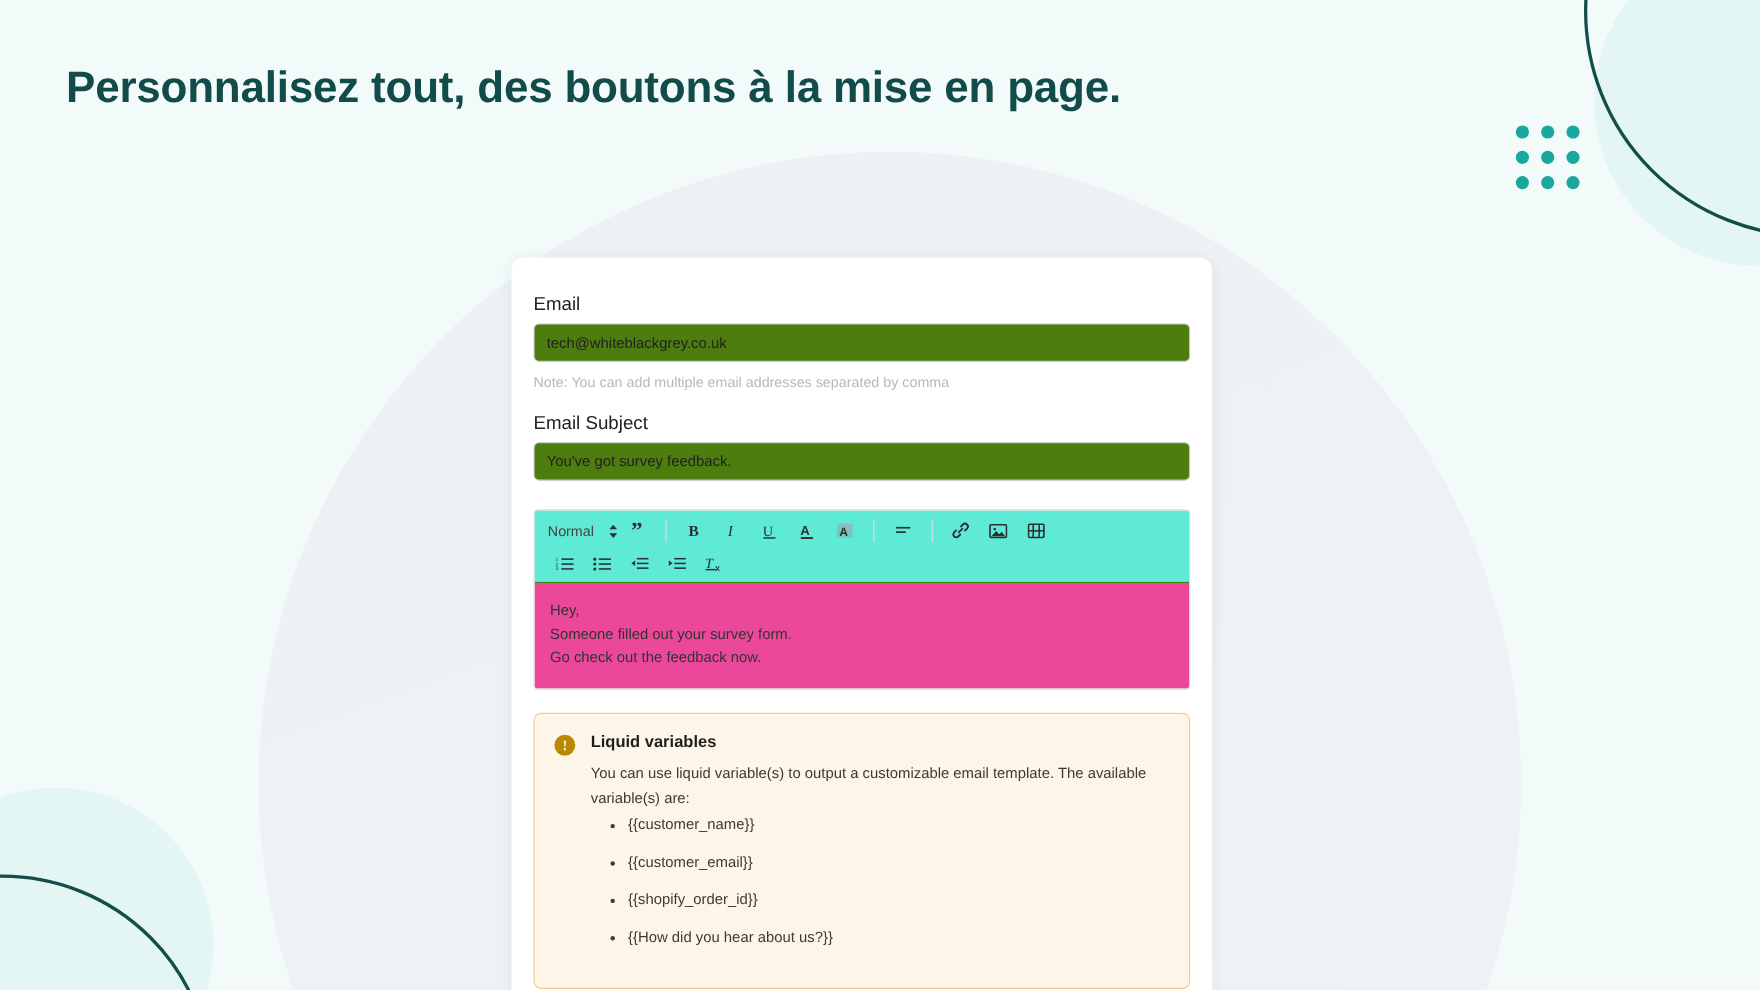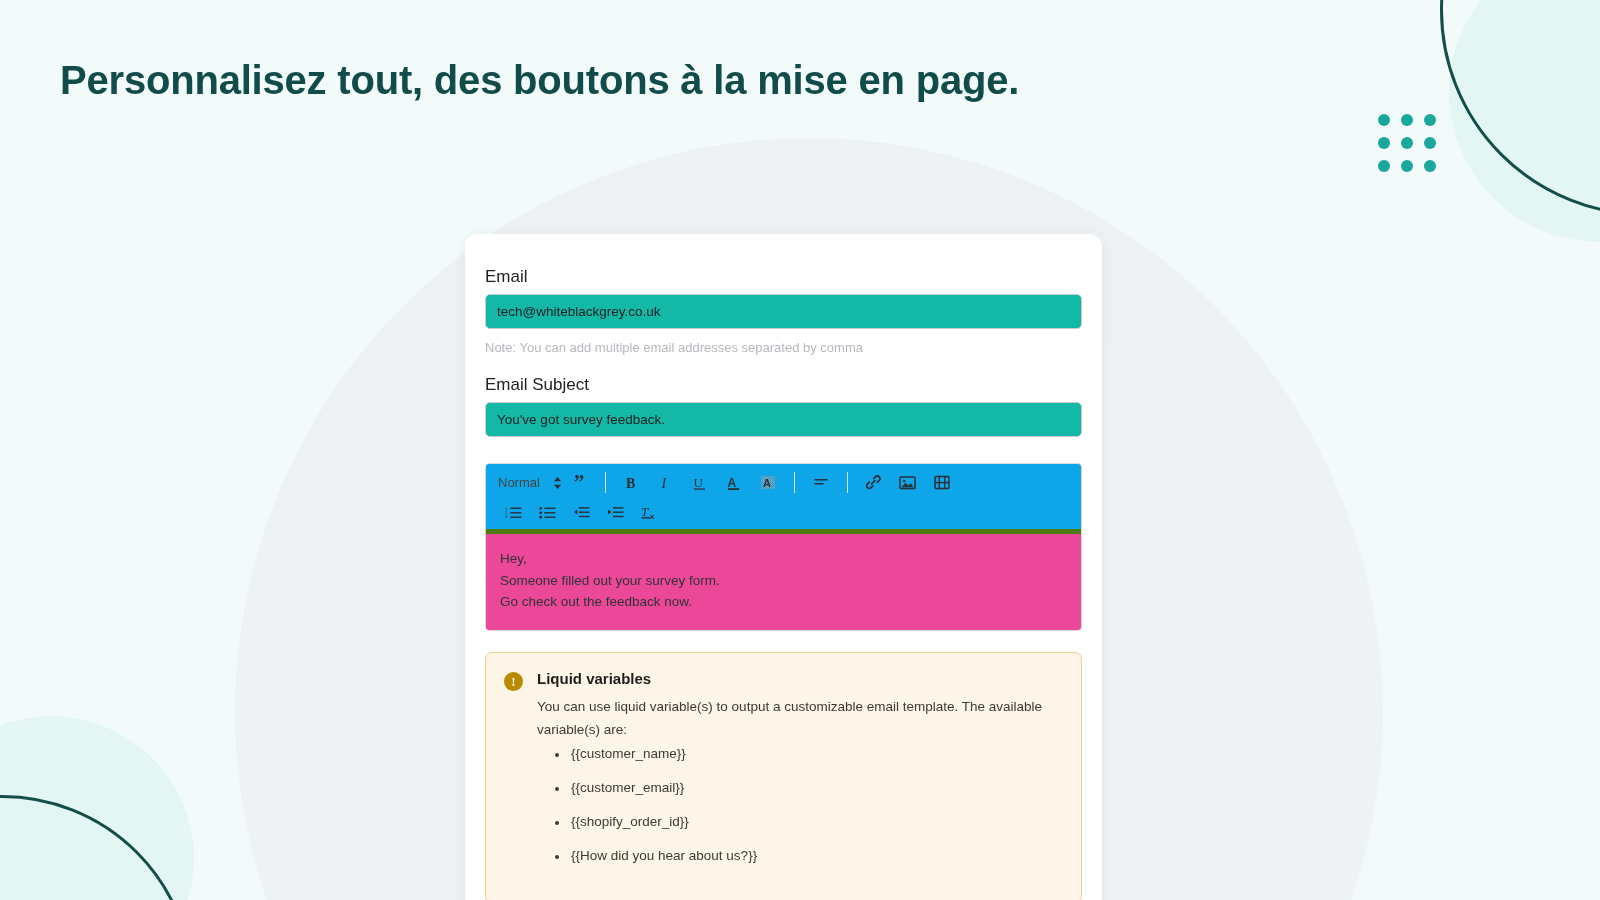--- a/index.html
+++ b/index.html
@@ -129,21 +129,21 @@
     color: #202223;
     margin-bottom: 6px;
     line-height: 1.3;
   }
 
   .text-input {
     width: 100%;
     height: 35px;
     border: 1px solid #c9cccf;
     border-radius: 5px;
-    background: #14b8a6;
+    background: #4d7c0f;
     font-family: "Liberation Sans", sans-serif;
     font-size: 13.5px;
     color: #202223;
     padding: 0 11px;
     outline: none;
     display: flex;
     align-items: center;
   }
 
   .hint {
@@ -156,22 +156,22 @@
   .gap-after-subject { height: 26px; }
 
   
   .editor {
     border: 1px solid #d7dadd;
     border-radius: 4px;
     overflow: hidden;
   }
 
   .toolbar {
-    background: #0ea5e9;
-    border-bottom: 5px solid #4d7c0f;
+    background: #5eead4;
+    border-bottom: 1px solid #4d7c0f;
     padding: 4px 4px 3px 4px;
   }
 
   .tb-row {
     display: flex;
     align-items: center;
     height: 29px;
     padding-left: 6px;
   }
 

